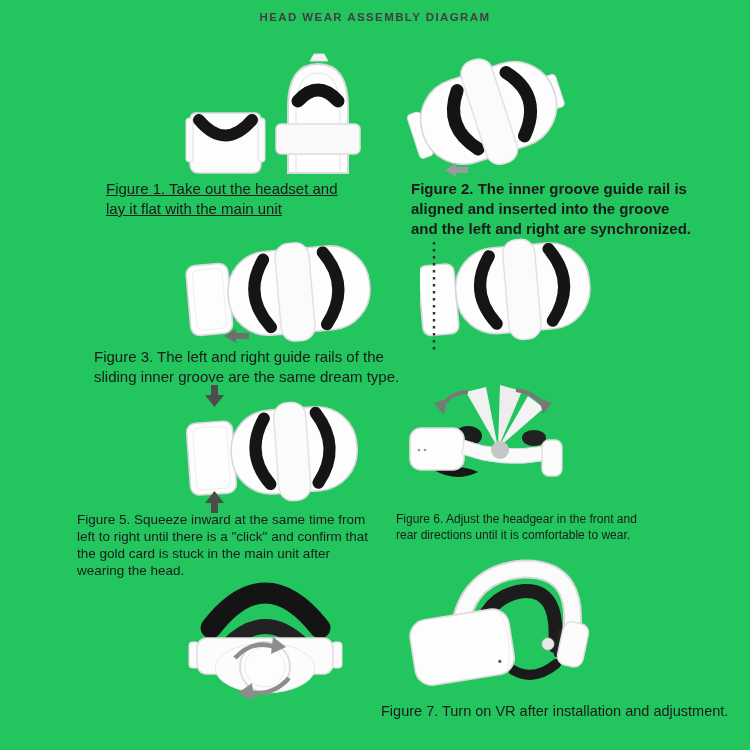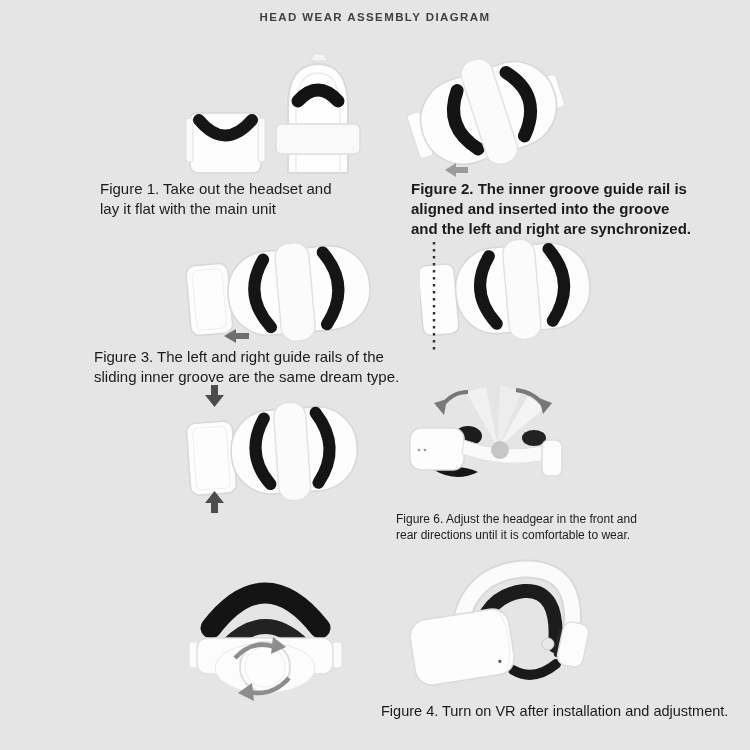--- a/index.html
+++ b/index.html
@@ -1,23 +1,23 @@
 <!DOCTYPE html>
 <html><head>
 <meta charset="utf-8">
 <style>
   html,body{margin:0;padding:0;background:#ffffff;}
-  .page{position:relative;width:750px;height:750px;background:#e5e5e5;overflow:hidden;
+  .page{position:relative;width:750px;height:750px;background:#22c55e;overflow:hidden;
         font-family:"Liberation Sans", sans-serif;}
   .page-title{position:absolute;top:11px;left:0;width:750px;text-align:center;
     font-size:11.5px;font-weight:bold;letter-spacing:1.4px;color:#404040;}
   .fig{position:absolute;}
   .fig svg{display:block;}
   .caption{position:absolute;white-space:pre-line;color:#1b1b1b;font-size:15px;line-height:1.32;}
-  .cap1{left:100px;top:179px;width:280px;}
+  .cap1{left:106px;top:179px;width:280px;text-decoration:underline;}
   .cap2{left:411px;top:179px;width:310px;font-weight:bold;}
   .cap3{left:94px;top:347px;width:340px;}
   .cap4{left:418px;top:347px;width:310px;}
   .cap5{left:77px;top:511px;width:330px;font-size:13.5px;line-height:1.27;}
   .cap6{left:396px;top:511px;width:330px;font-size:12px;line-height:1.35;}
   .cap7{left:104px;top:697px;width:290px;}
   .cap8{left:381px;top:702px;width:370px;font-size:14.5px;}
   .i1{left:178px;top:52px;}
   .i2{left:403px;top:56px;}
   .i3{left:178px;top:242px;}
@@ -119,20 +119,24 @@
       <g fill="#4c4c4c">
         <rect x="35" y="1" width="7" height="11"></rect>
         <polygon points="29,11 48,11 38.5,23"></polygon>
       </g>
       <g fill="#4c4c4c">
         <rect x="35" y="118" width="7" height="11"></rect>
         <polygon points="29,119 48,119 38.5,107"></polygon>
       </g>
     </svg>
   </div>
+  <div class="caption cap5">Figure 5. Squeeze inward at the same time from
+left to right until there is a "click" and confirm that
+the gold card is stuck in the main unit after
+wearing the head.</div>
 
   <div class="fig i6">
     <svg width="180" height="112" viewBox="0 0 180 112">
       <g>
         <polygon points="94,64 62,8 82,3" fill="#f1f1f1"></polygon>
         <polygon points="94,64 96,1 118,7" fill="#ededed"></polygon>
         <polygon points="94,64 124,12 140,24" fill="#f4f4f4"></polygon>
       </g>
       <g>
         <path d="M64,8 Q48,8 38,22" fill="none" stroke="#787878" stroke-width="4"></path>
@@ -188,15 +192,15 @@
         <path d="M106,62 Q117,90 105,120" fill="none" stroke="#eeeeee"></path>
         <circle cx="99" cy="111" r="1.6" fill="#555555"></circle>
       </g>
       <circle cx="150" cy="88" r="6" fill="#e8e8e8" stroke="#cccccc"></circle>
       <g transform="rotate(12 173 88)">
         <rect x="158" y="74" width="9" height="30" rx="4" fill="#242424"></rect>
         <rect x="162" y="66" width="26" height="44" rx="9" fill="#fcfcfc" stroke="#dddddd" stroke-width="1.4"></rect>
       </g>
     </svg>
   </div>
-  <div class="caption cap8">Figure 4. Turn on VR after installation and adjustment.</div>
+  <div class="caption cap8">Figure 7. Turn on VR after installation and adjustment.</div>
 
 </div>
 
 </body></html>

